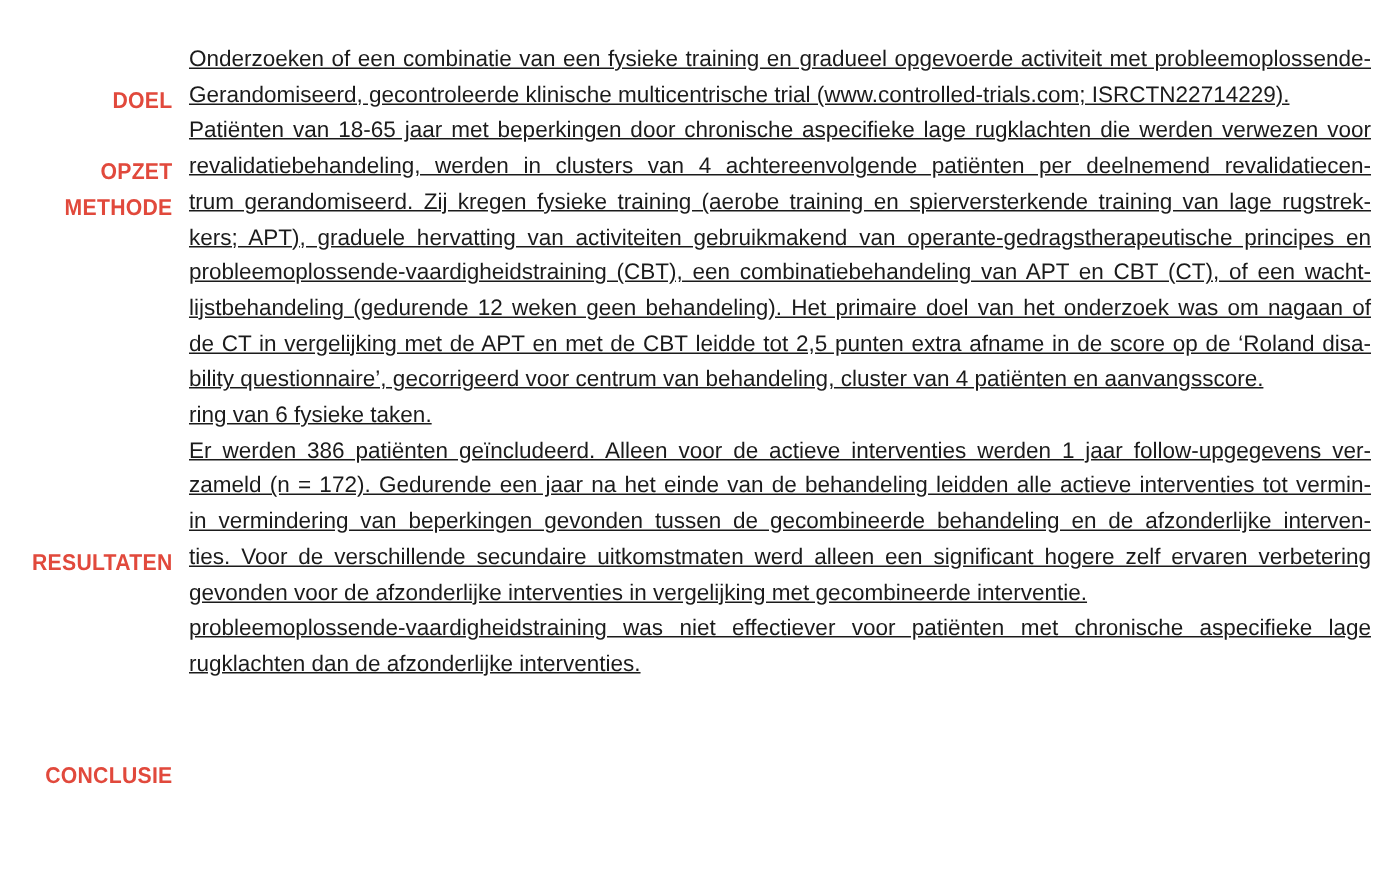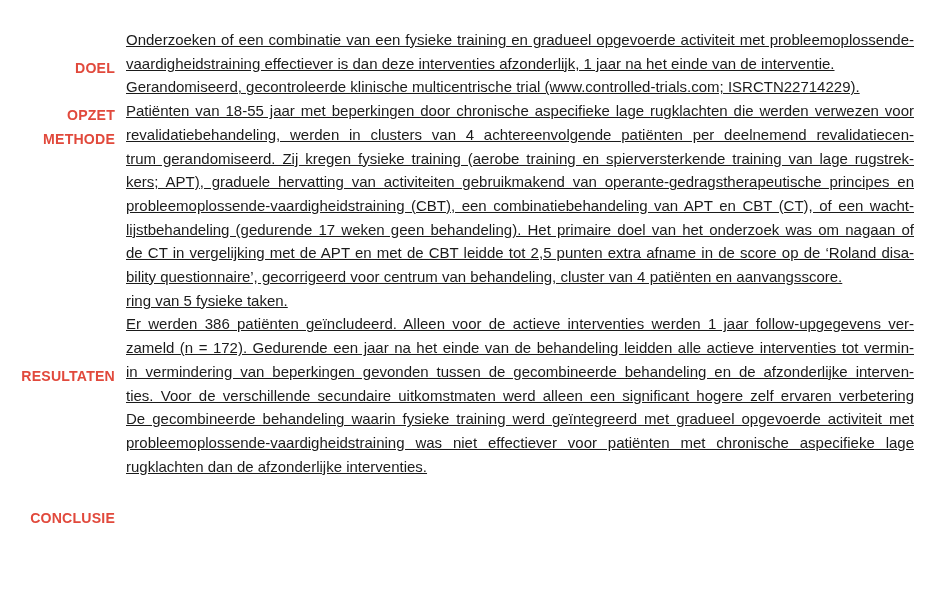--- a/index.html
+++ b/index.html
@@ -83,34 +83,33 @@
     <div class="sec-label" style="top: 28px;">DOEL</div>
     <div class="sec-label" style="top: 75.4px;">OPZET</div>
     <div class="sec-label" style="top: 99.1px;">METHODE</div>
     <div class="sec-label" style="top: 336.1px;">RESULTATEN</div>
     <div class="sec-label" style="top: 478.3px;">CONCLUSIE</div>
   </div>
 
   <div class="body-col">
     <div id="lines-host">
         <div class="ln j">Onderzoeken of een combinatie van een fysieke training en gradueel opgevoerde activiteit met probleemoplossende-</div>
-        <div class="ln n">vaardigheidstraining effectiever is dan deze interventies afzonderlijk, 1 jaar na het einde van de interventie.</div>
         <div class="ln n">Gerandomiseerd, gecontroleerde klinische multicentrische trial (www.controlled-trials.com; ISRCTN22714229).</div>
-        <div class="ln j">Patiënten van 18-55 jaar met beperkingen door chronische aspecifieke lage rugklachten die werden verwezen voor</div>
+        <div class="ln j">Patiënten van 18-65 jaar met beperkingen door chronische aspecifieke lage rugklachten die werden verwezen voor</div>
         <div class="ln j">revalidatiebehandeling, werden in clusters van 4 achtereenvolgende patiënten per deelnemend revalidatiecen-</div>
         <div class="ln j">trum gerandomiseerd. Zij kregen fysieke training (aerobe training en spierversterkende training van lage rugstrek-</div>
         <div class="ln j">kers; APT), graduele hervatting van activiteiten gebruikmakend van operante-gedragstherapeutische principes en</div>
         <div class="ln j">probleemoplossende-vaardigheidstraining (CBT), een combinatiebehandeling van APT en CBT (CT), of een wacht-</div>
-        <div class="ln j">lijstbehandeling (gedurende 17 weken geen behandeling). Het primaire doel van het onderzoek was om nagaan of</div>
+        <div class="ln j">lijstbehandeling (gedurende 12 weken geen behandeling). Het primaire doel van het onderzoek was om nagaan of</div>
         <div class="ln j">de CT in vergelijking met de APT en met de CBT leidde tot 2,5 punten extra afname in de score op de ‘Roland disa-</div>
         <div class="ln n">bility questionnaire’, gecorrigeerd voor centrum van behandeling, cluster van 4 patiënten en aanvangsscore.</div>
-        <div class="ln n">ring van 5 fysieke taken.</div>
+        <div class="ln n">ring van 6 fysieke taken.</div>
         <div class="ln j">Er werden 386 patiënten geïncludeerd. Alleen voor de actieve interventies werden 1 jaar follow-upgegevens ver-</div>
         <div class="ln j">zameld (n = 172). Gedurende een jaar na het einde van de behandeling leidden alle actieve interventies tot vermin-</div>
         <div class="ln j">in vermindering van beperkingen gevonden tussen de gecombineerde behandeling en de afzonderlijke interven-</div>
         <div class="ln j">ties. Voor de verschillende secundaire uitkomstmaten werd alleen een significant hogere zelf ervaren verbetering</div>
-        <div class="ln j">De gecombineerde behandeling waarin fysieke training werd geïntegreerd met gradueel opgevoerde activiteit met</div>
+        <div class="ln n">gevonden voor de afzonderlijke interventies in vergelijking met gecombineerde interventie.</div>
         <div class="ln j">probleemoplossende-vaardigheidstraining was niet effectiever voor patiënten met chronische aspecifieke lage</div>
         <div class="ln n">rugklachten dan de afzonderlijke interventies.</div>
       </div>
   </div>
 
 </div>
 
 </body></html>

